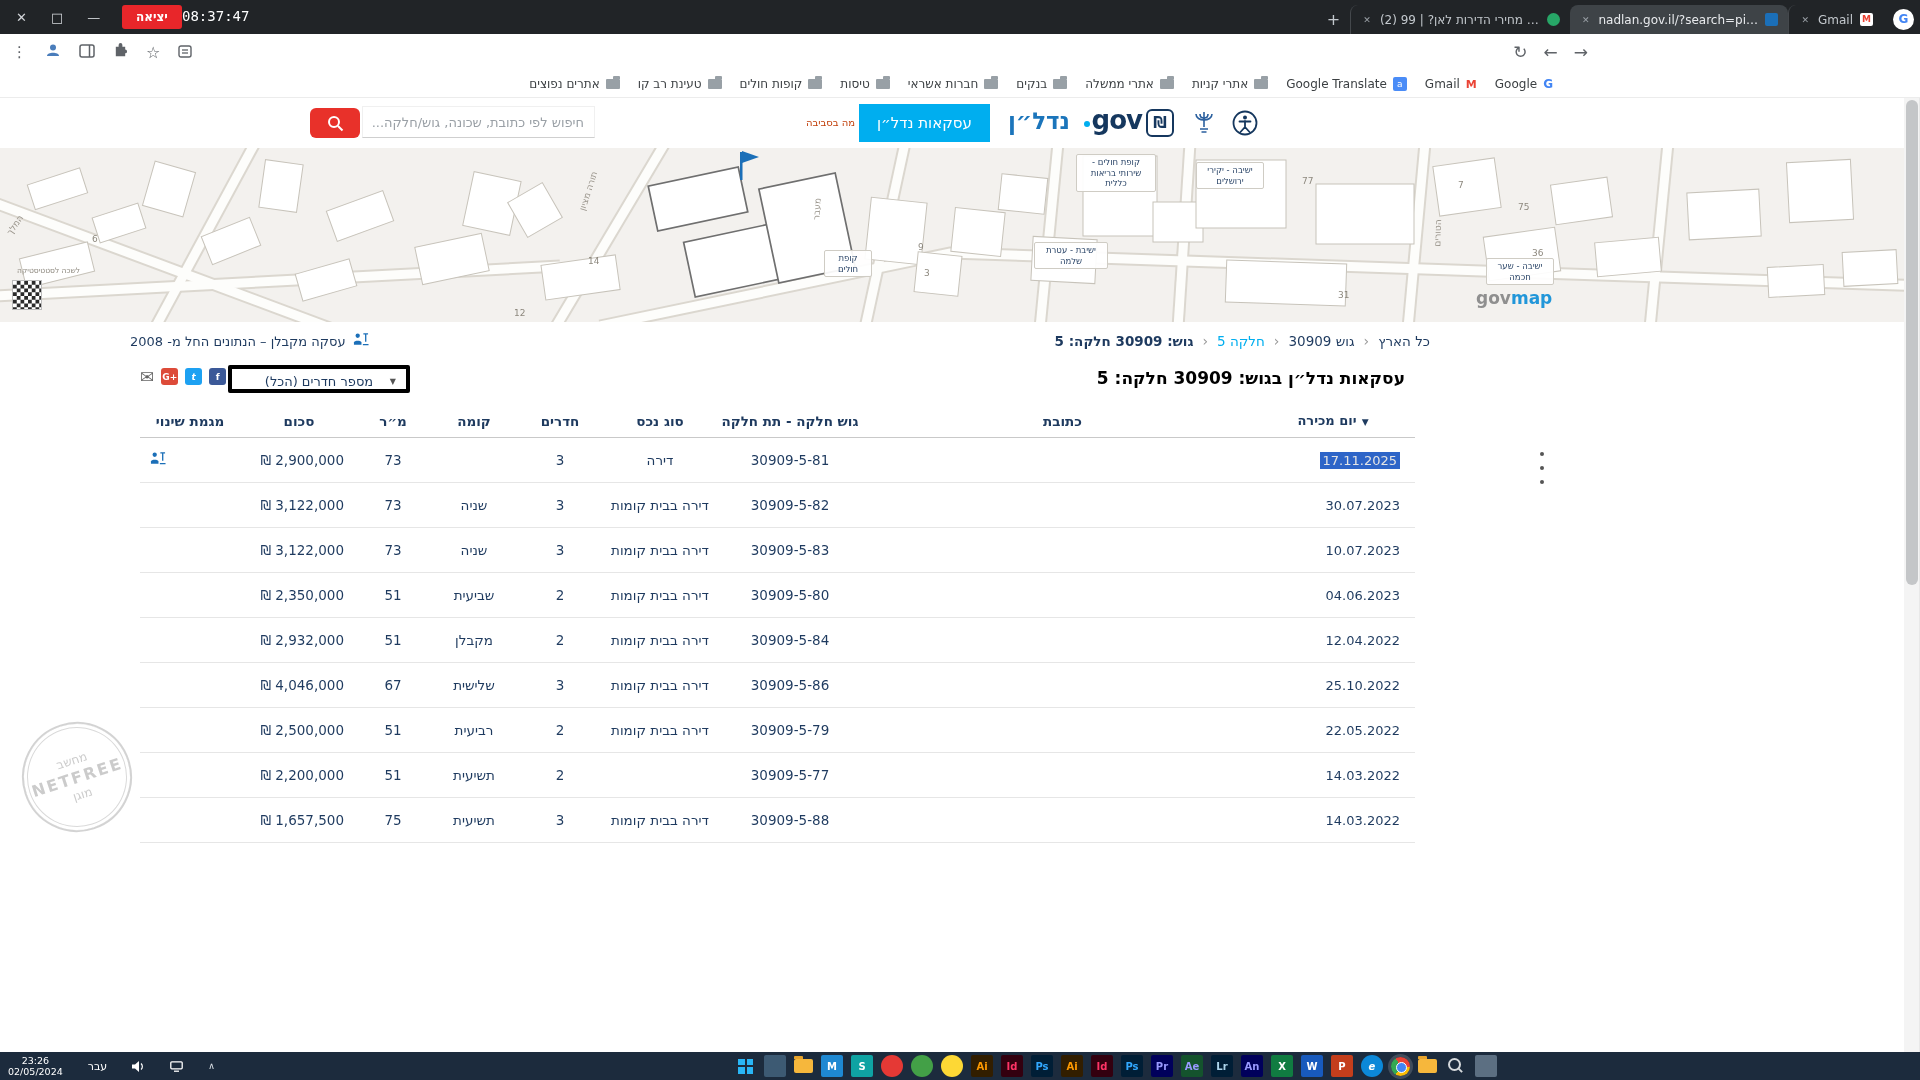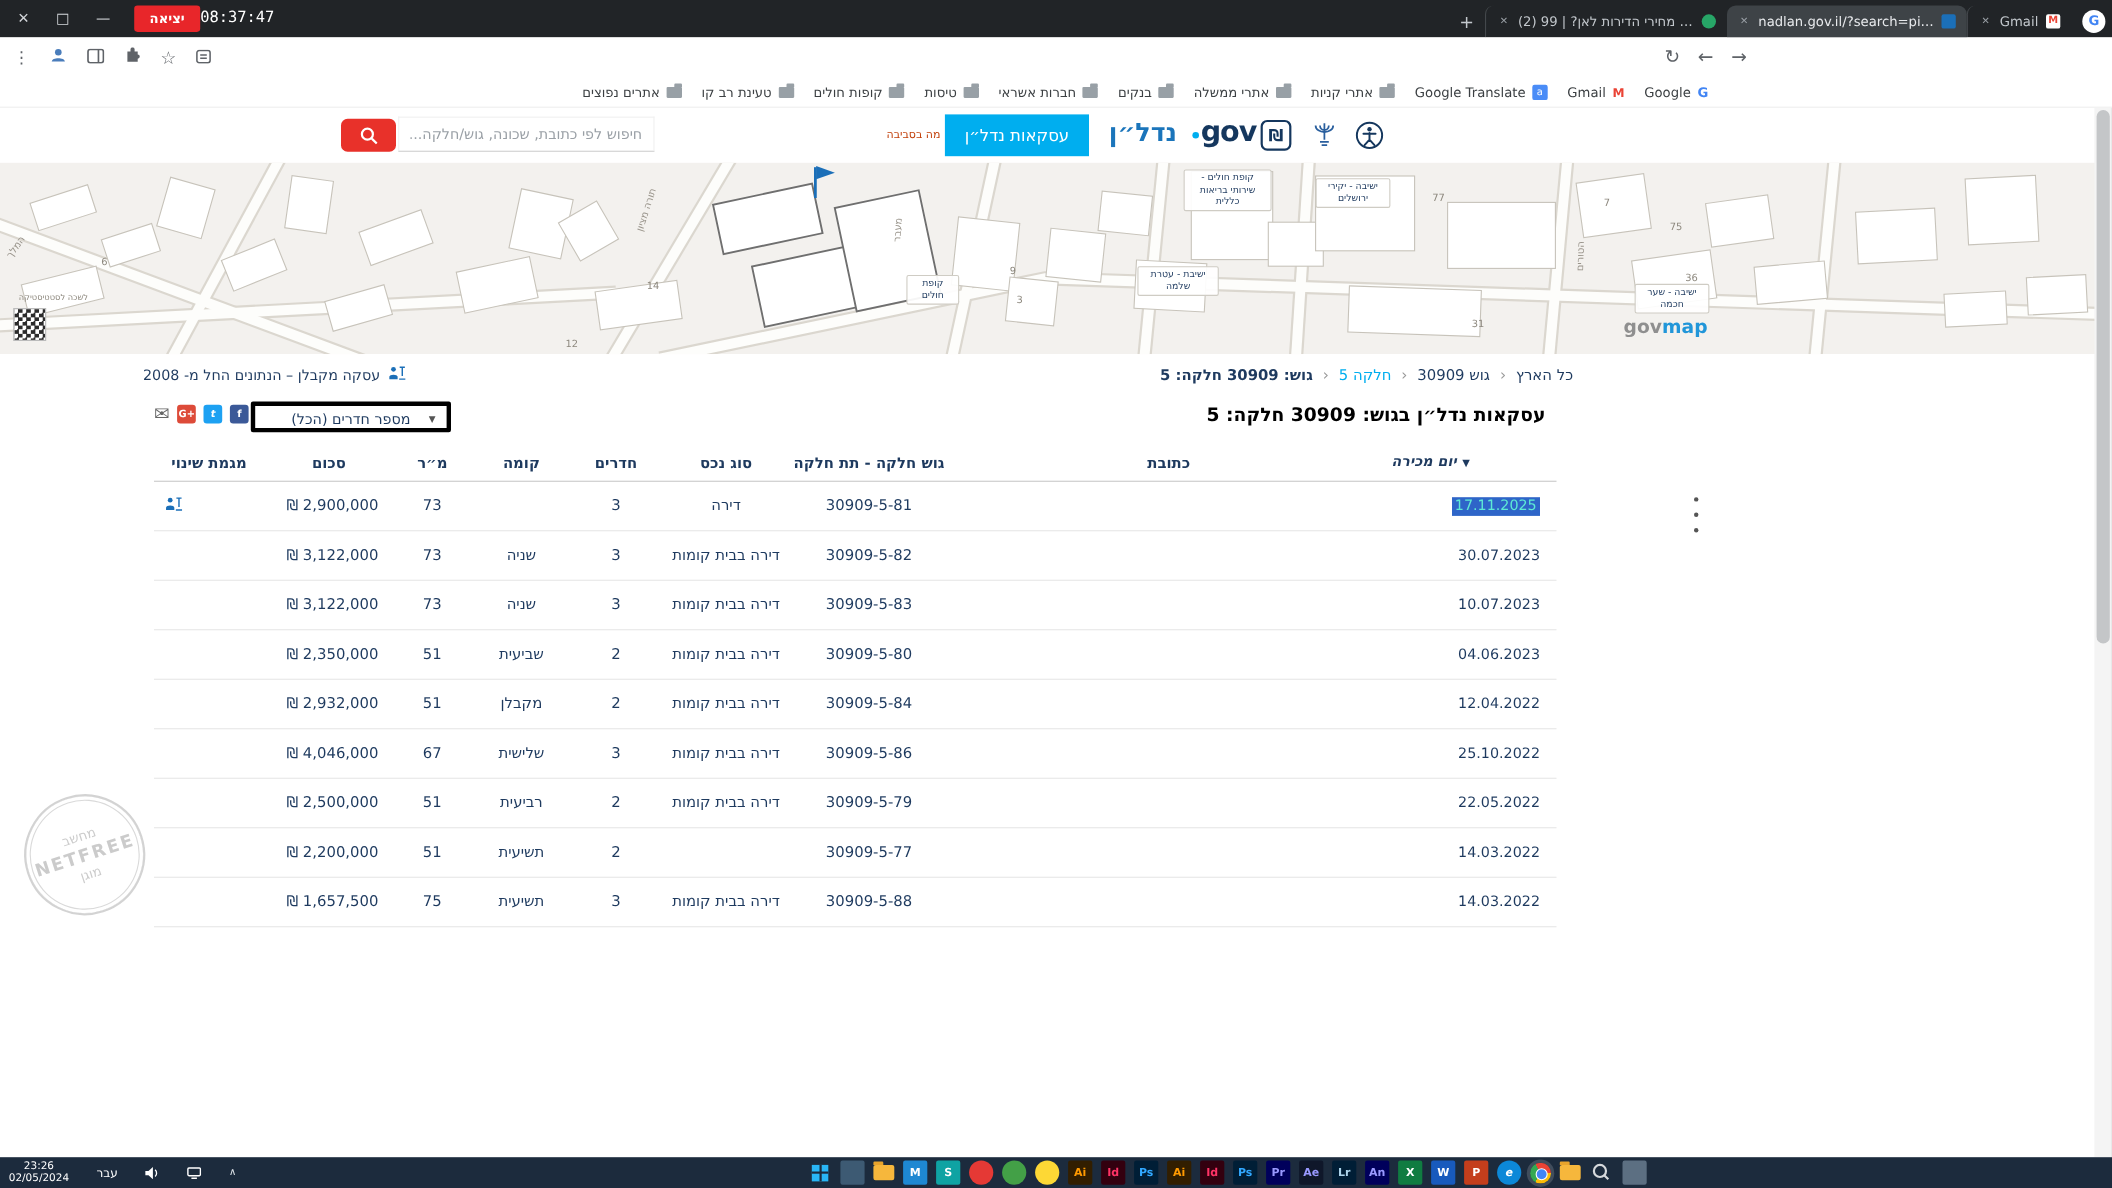--- a/index.html
+++ b/index.html
@@ -89,28 +89,28 @@
   .sh-twitter { background:#1da1f2; font-style:italic; }
   .sh-fb { background:#3b5998; }
   .rooms-select { position:absolute; left:228px; top:5px; width:182px; height:28px; border:4px solid #000000; border-radius:2px; font-size:13px; color:#1e3a5f; line-height:26px; text-align:center; }
   .dd-caret { position:absolute; right:10px; top:0; font-size:8px; color:#555; }
 
   
   .dealtable { position:absolute; left:140px; top:404px; width:1275px; background:#fff; }
   .tgrid { display:grid; grid-template-columns:150px 405px 140px 120px 80px 92px 70px 118px 1fr; align-items:center; }
   .thead { height:34px; border-bottom:1px solid #c9c9c9; font-weight:bold; font-size:13.5px; color:#1e3a5f; }
   .th { text-align:center; } 
-  .th.c-date { text-align:left; padding-right:14px;font-style:italic; }
+  .th.c-date { text-align:center; padding-right:14px; }
   .sorticon { font-size:9px; margin-left:5px; }
   .trow { height:45px; border-bottom:1px solid #e6e6e6; font-size:13.5px; color:#1e3a5f; }
   .tc { text-align:center; }
   .c-date { text-align:right; padding-right:15px; font-size:13px; }
   .c-parcel { direction:ltr; }
   .c-price { direction:ltr; text-align:right; padding-right:14px; }
-  .sel { background:#2e65c8; color:#5eead4; padding:1px 3px; }
+  .sel { background:#2e65c8; color:#e5e5e5; padding:1px 3px; }
   .c-trend { display:flex; justify-content:flex-end; padding-left:10px; }
   .trend-ic { display:none; }
   .trend-ic.show { display:inline-block; }
 
   .float-dots { position:absolute; left:1540px; top:452px; display:flex; flex-direction:column; gap:10px; }
   .float-dots i { width:4px; height:4px; border-radius:50%; background:#555; }
 
   
   .scrollbar { position:absolute; right:0; top:98px; bottom:28px; width:16px; background:#f4f4f4; border-right:1px solid #e8e8e8; }
   .scroll-thumb { position:absolute; top:2px; left:2px; width:12px; height:485px; background:#c4c6c8; border-radius:6px; }
@@ -605,21 +605,21 @@
       <div class="tbicon" style="background:#001e36;color:#31a8ff">Ps</div>
 
       <div class="tbicon" style="background:#321e00;color:#ff9a00">Ai</div>
 
       <div class="tbicon" style="background:#33000f;color:#ff3366">Id</div>
 
       <div class="tbicon" style="background:#001e36;color:#31a8ff">Ps</div>
 
       <div class="tbicon" style="background:#00005b;color:#9999ff">Pr</div>
 
-      <div class="tbicon" style="background:#0f172a;color:#9999ff">Ae</div>
+      <div class="tbicon" style="background:#14532d;color:#9999ff">Ae</div>
 
       <div class="tbicon" style="background:#001e36;color:#add5ec">Lr</div>
 
       <div class="tbicon" style="background:#00005b;color:#9999ff">An</div>
 
       <div class="tbicon" style="background:#107c41;color:#fff">X</div>
 
       <div class="tbicon" style="background:#185abd;color:#fff">W</div>
 
       <div class="tbicon" style="background:#c43e1c;color:#fff">P</div>

